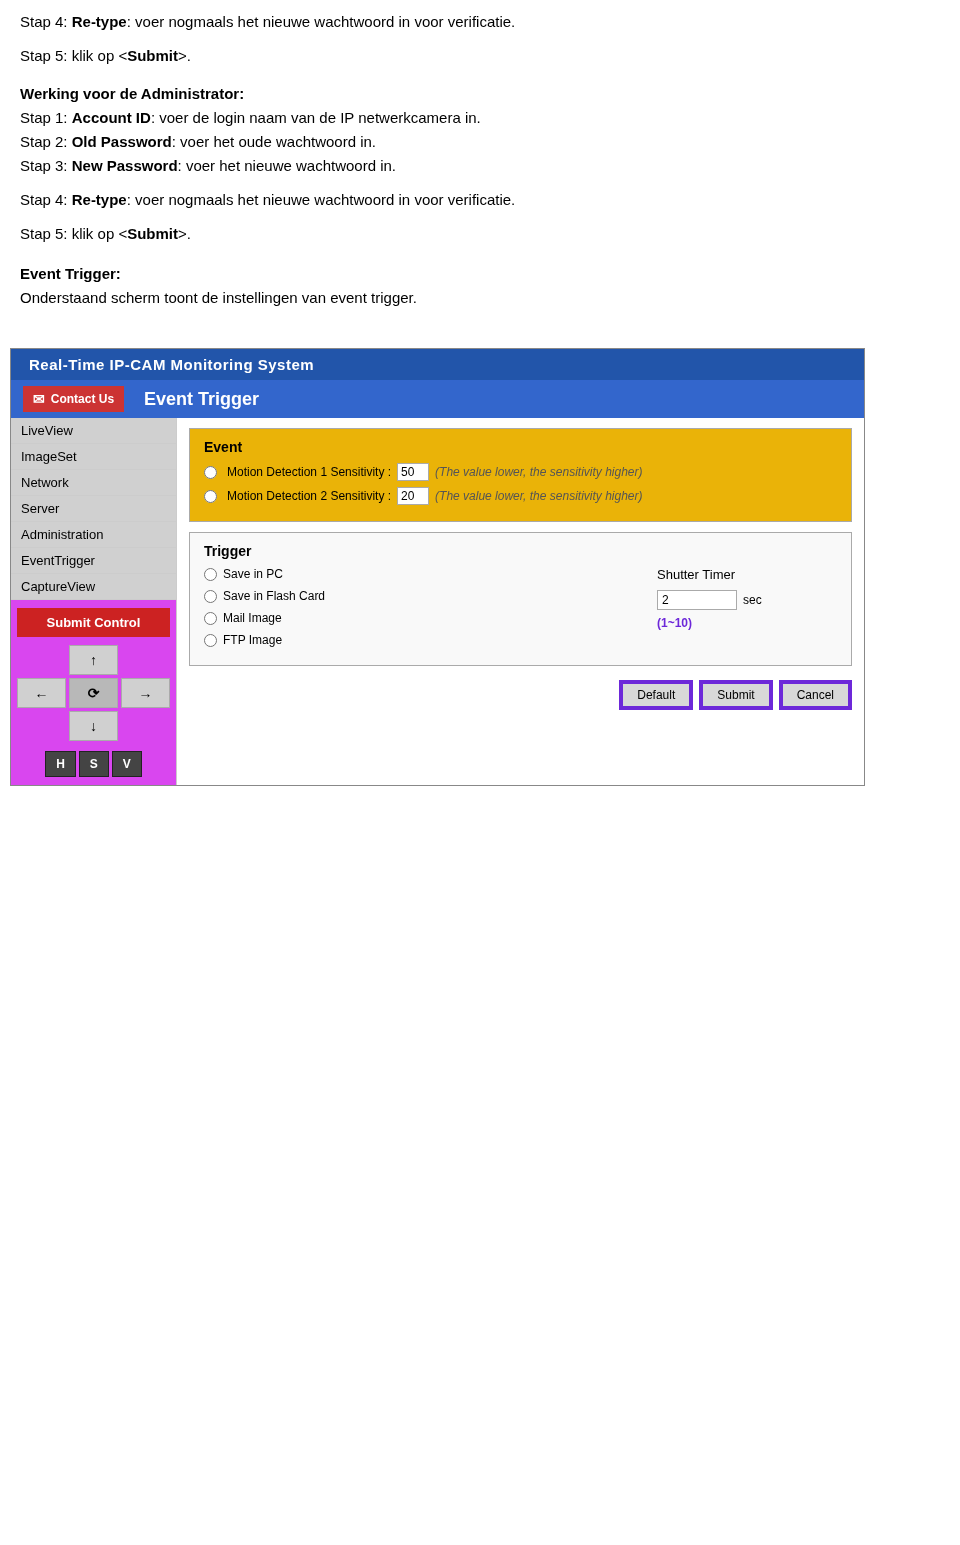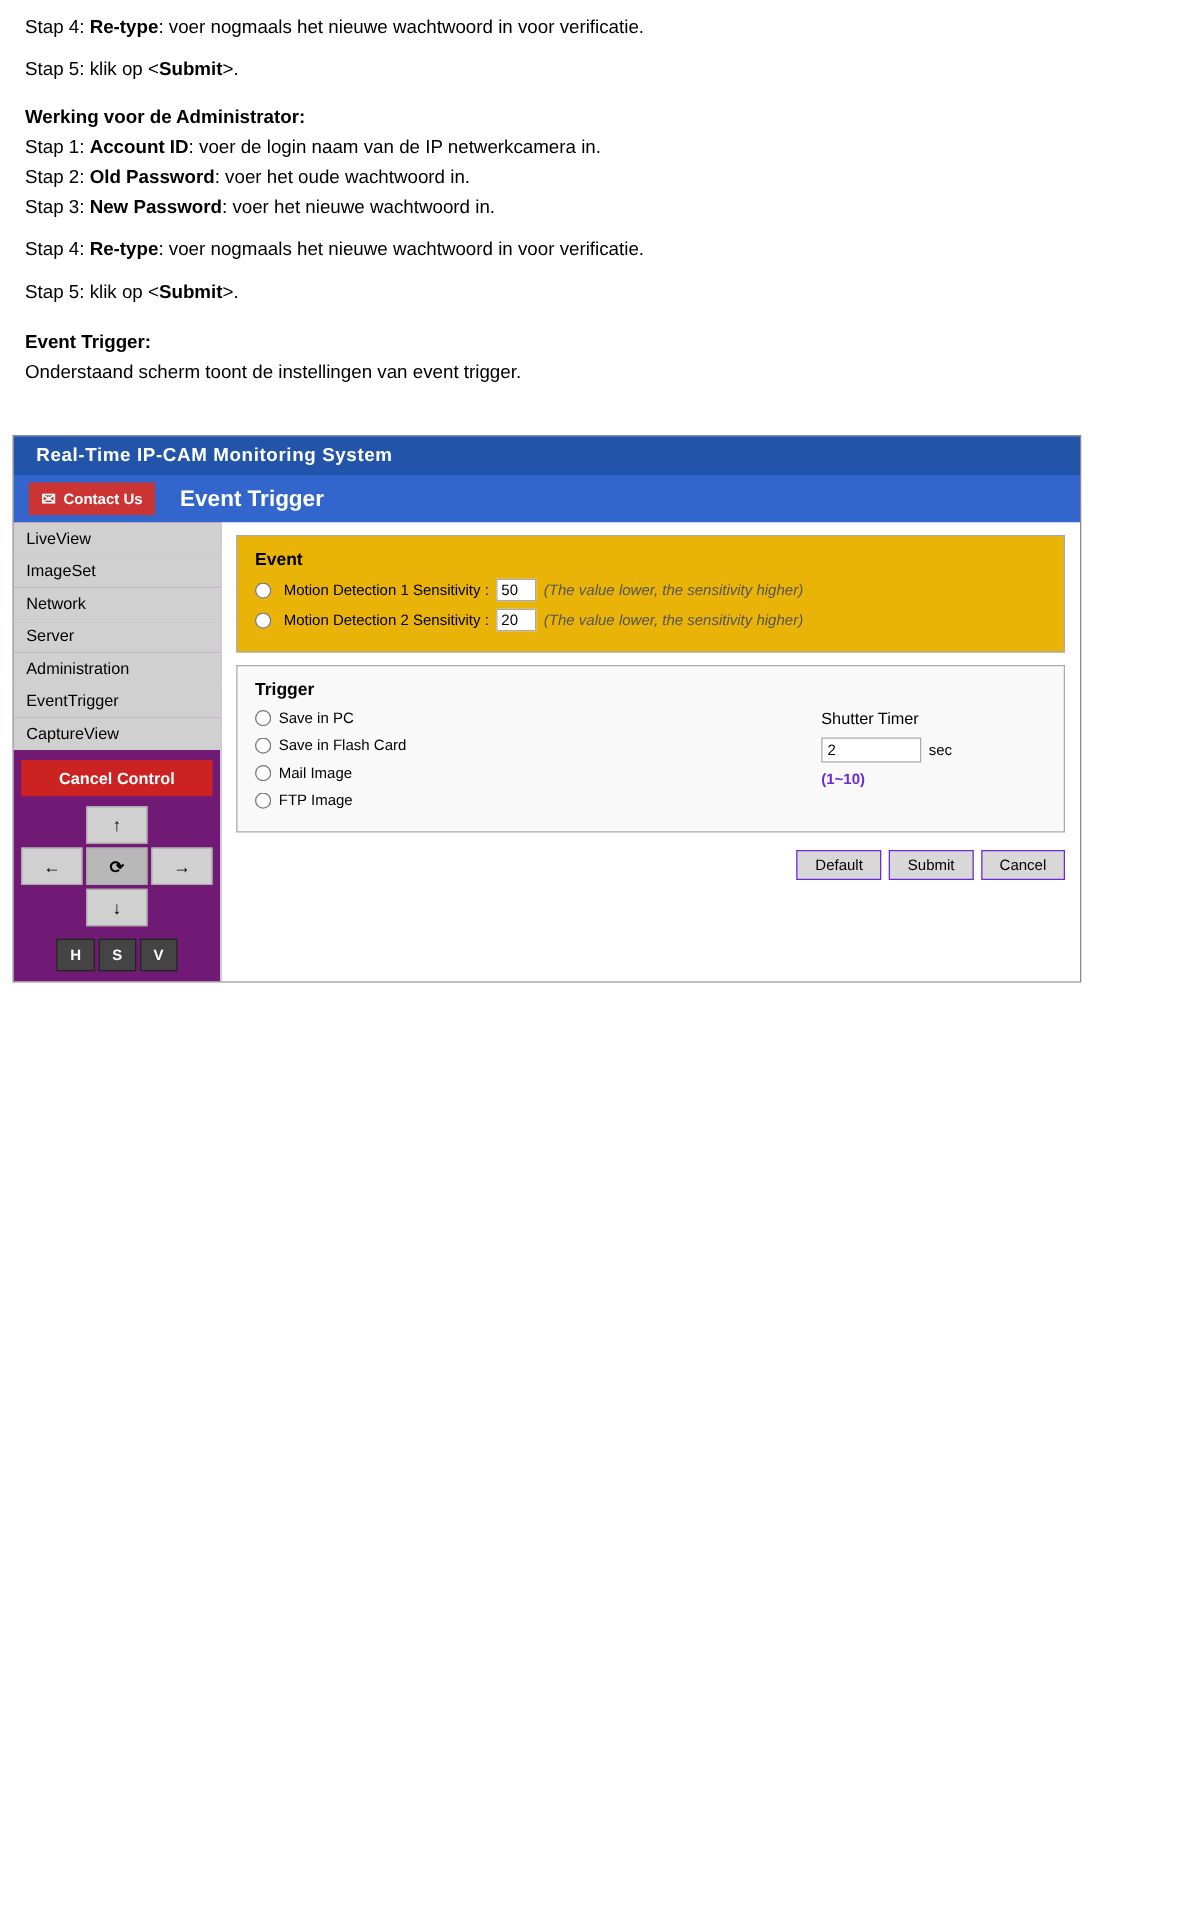--- a/index.html
+++ b/index.html
@@ -68,21 +68,21 @@
 
     
     .ui-body {
       display: flex;
       background: #fff;
     }
 
     
     .ui-sidebar {
       width: 166px;
-      background: #701a75;
+      background: #d946ef;
       border-right: 1px solid #ccc;
       display: flex;
       flex-direction: column;
     }
 
     .sidebar-item {
       padding: 5px 10px;
       font-size: 13px;
       border-bottom: 1px solid #ccc;
       cursor: pointer;
@@ -257,21 +257,21 @@
       justify-content: flex-end;
       gap: 6px;
       margin-top: 14px;
       padding-bottom: 10px;
     }
 
     .action-btn {
       padding: 4px 14px;
       font-size: 12px;
       background: #d8d8d8;
-      border: 1px solid #6d28d9;
+      border: 4px solid #6d28d9;
       cursor: pointer;
     }
   </style>
 </head>
 <body>
 
 <div class="text-content">
   <p>
     Stap 4: <strong>Re-type</strong>: voer nogmaals het nieuwe wachtwoord in voor verificatie.
   </p>
@@ -331,21 +331,21 @@
         <span>Administration</span>
       </div>
       <div class="sidebar-item">
         <span>EventTrigger</span>
       </div>
       <div class="sidebar-item">
         <span>CaptureView</span>
       </div>
 
       <div class="rotator-control-btn">
-        <span>Cancel Control</span>
+        <span>Submit Control</span>
       </div>
 
       <div class="rotator-grid">
         <div style="background:transparent;"></div>
         <div class="rotator-btn">
           <span>↑</span>
         </div>
         <div style="background:transparent;"></div>
 
         <div class="rotator-btn">

